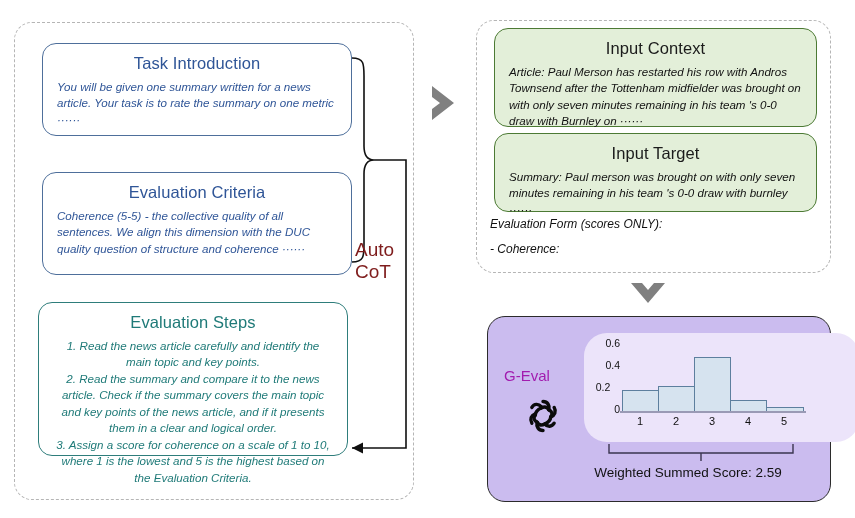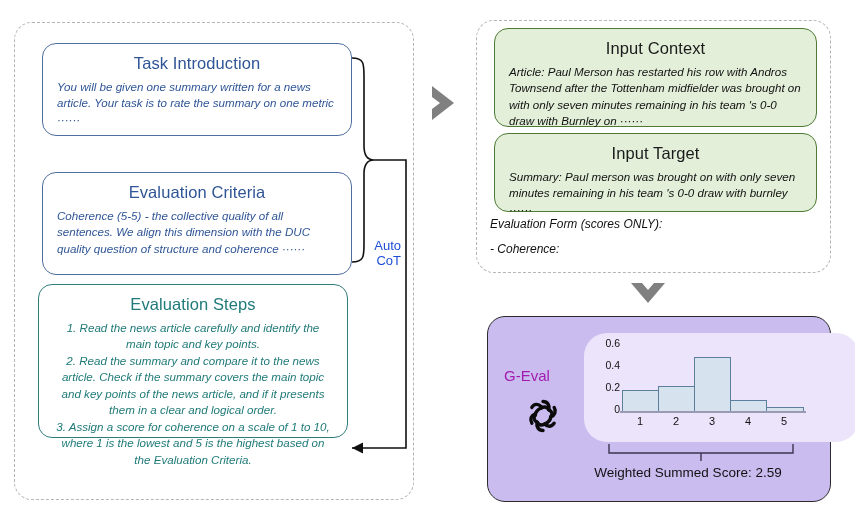--- a/index.html
+++ b/index.html
@@ -53,44 +53,44 @@
   
   .card.green {
     border: 1.6px solid #4c7a34;
     background: #e3efd9;
   }
   .card.green .card-title { color: #1b1b1b; font-weight: 400; }
   .card.green .card-body  { color: #111111; font-style: italic; }
 
   #task-introduction   { left: 42px;  top: 43px;  width: 310px; height: 93px; }
   #evaluation-criteria { left: 42px;  top: 172px; width: 310px; height: 103px; }
-  #evaluation-steps    { left: 38px;  top: 284px; width: 310px; height: 154px; }
+  #evaluation-steps    { left: 38px;  top: 302px; width: 310px; height: 154px; }
 
   #input-context { left: 494px; top: 28px;  width: 323px; height: 99px; }
   #input-target  { left: 494px; top: 133px; width: 323px; height: 79px; }
 
   #evaluation-form {
     position: absolute;
     left: 490px; top: 216px; width: 330px;
     font-style: italic;
     font-size: 12px;
     color: #111;
     line-height: 1.35;
   }
   #evaluation-form .form-line { margin-bottom: 9px; }
 
   
   #auto-cot-group { position: absolute; left: 340px; top: 50px; width: 110px; height: 420px; }
   #auto-cot-label {
     position: absolute;
     left: 355px; top: 239px;
-    font-size: 13px;
-    color: #1d4ed8;
+    font-size: 19px;
+    color: #7f1d1d;
     line-height: 1.15;
-    text-align: right;
+    text-align: left;
     width: 46px;
   }
 
   
   #arrow-right-main { position: absolute; left: 428px; top: 83px; }
   #arrow-down-main  { position: absolute; left: 628px; top: 281px; }
 
   
   #geval-panel {
     position: absolute;
@@ -249,21 +249,21 @@
       <path d="M20.2 30.5c0.5-5 3.4-8.2 9.1-10.7"></path>
       <path d="M29.3 19.8c4.4-2.5 8.7-2.2 11.7 2.7"></path>
     </g>
   </svg>
 
   <div id="chart-area">
 
     <div id="y-axis">
       <div class="ytick" style="top:4px;">0.6</div>
       <div class="ytick" style="top:26px;">0.4</div>
-      <div class="ytick" style="top:48px;">0.2</div>
+      <div class="ytick" style="top:48px;text-align:center;">0.2</div>
       <div class="ytick" style="top:70px;">0</div>
     </div>
 
     <div id="plot">
       <div class="bar" style="left:0px;   width:37px; height:21px;"></div>
       <div class="bar" style="left:36px;  width:37px; height:25px;"></div>
       <div class="bar" style="left:72px;  width:37px; height:54px;"></div>
       <div class="bar" style="left:108px; width:37px; height:11px;"></div>
       <div class="bar" style="left:144px; width:38px; height:4px;"></div>
     </div>

